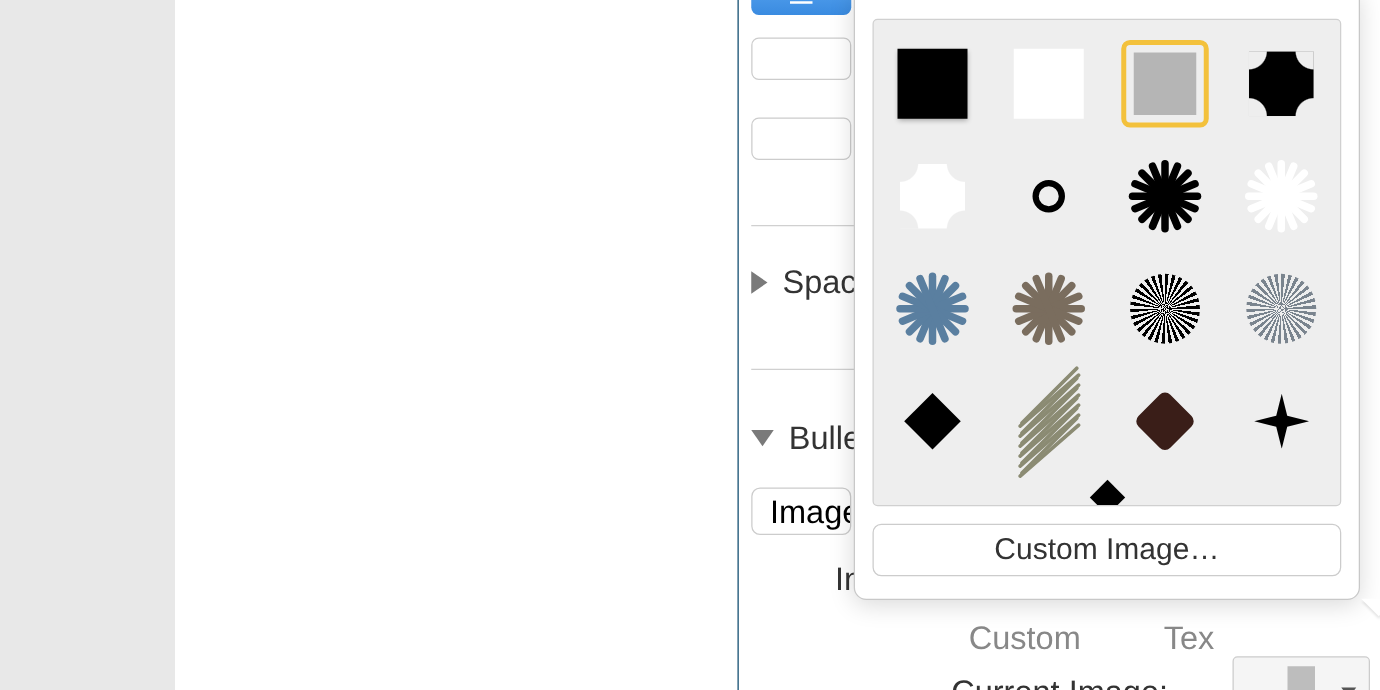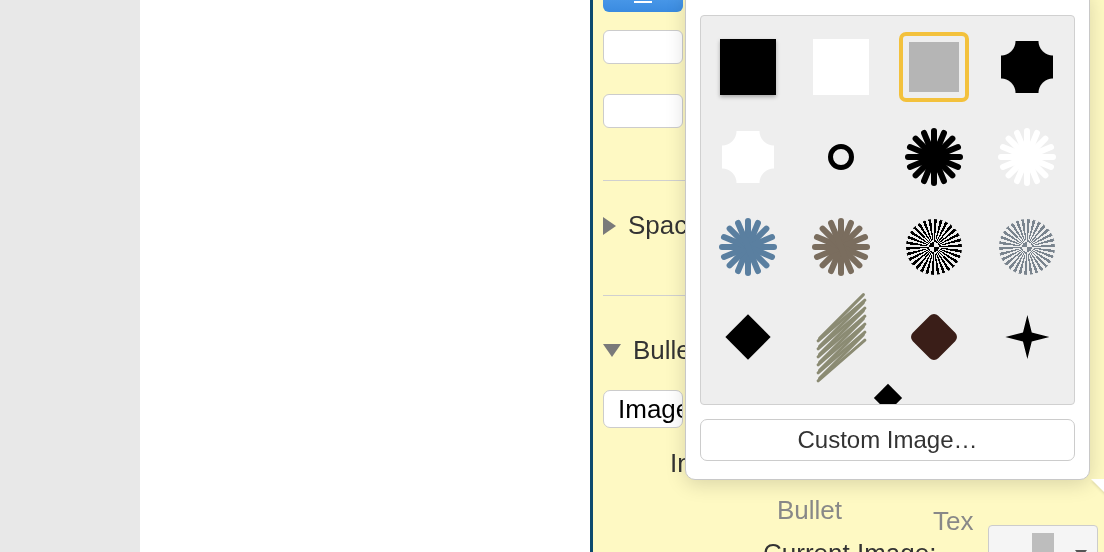--- a/index.html
+++ b/index.html
@@ -30,22 +30,22 @@
       width: 450px;
       height: 552px;
       background: #ffffff;
     }
     .inspector-panel {
       position: absolute;
       left: 590px;
       top: 0;
       width: 514px;
       height: 552px;
-      background: #fef9c3;
-      border-left: 3px solid #0c4a6e;
+      background: #ffffff;
+      border-left: 1px solid #0c4a6e;
     }
     .blue-toolbar-btn {
       position: absolute;
       left: 10px;
       top: -18px;
       width: 80px;
       height: 30px;
       background: linear-gradient(#5aa6f2, #3a8be0);
       border-radius: 6px;
     }
@@ -141,21 +141,21 @@
       left: 77px;
       top: 448px;
     }
     .bullet-label {
       left: 184px;
       top: 495px;
       color: #888;
     }
     .text-label {
       left: 340px;
-      top: 506px;
+      top: 495px;
       color: #888;
     }
     .current-image-label {
       left: 170px;
       top: 538px;
       font-size: 26px;
       color: #333;
     }
     .current-image-well {
       position: absolute;
@@ -366,21 +366,21 @@
   <div class="disclosure-row bullets-row">
     <div class="disclosure-triangle triangle-down"></div>
     <span>Bulle</span>
   </div>
 
   <div class="image-dropdown">
     <span>Image</span>
   </div>
 
   <div class="i-text i-label">In</div>
-  <div class="i-text bullet-label">Bullet</div>
+  <div class="i-text bullet-label">Custom</div>
   <div class="i-text text-label">Tex</div>
   <div class="i-text current-image-label">Current Image:</div>
 
   <div class="current-image-well">
     <div class="swatch"></div>
     <div class="arrow"></div>
   </div>
 
   <div class="popover">
     <div class="bullet-grid-container">

